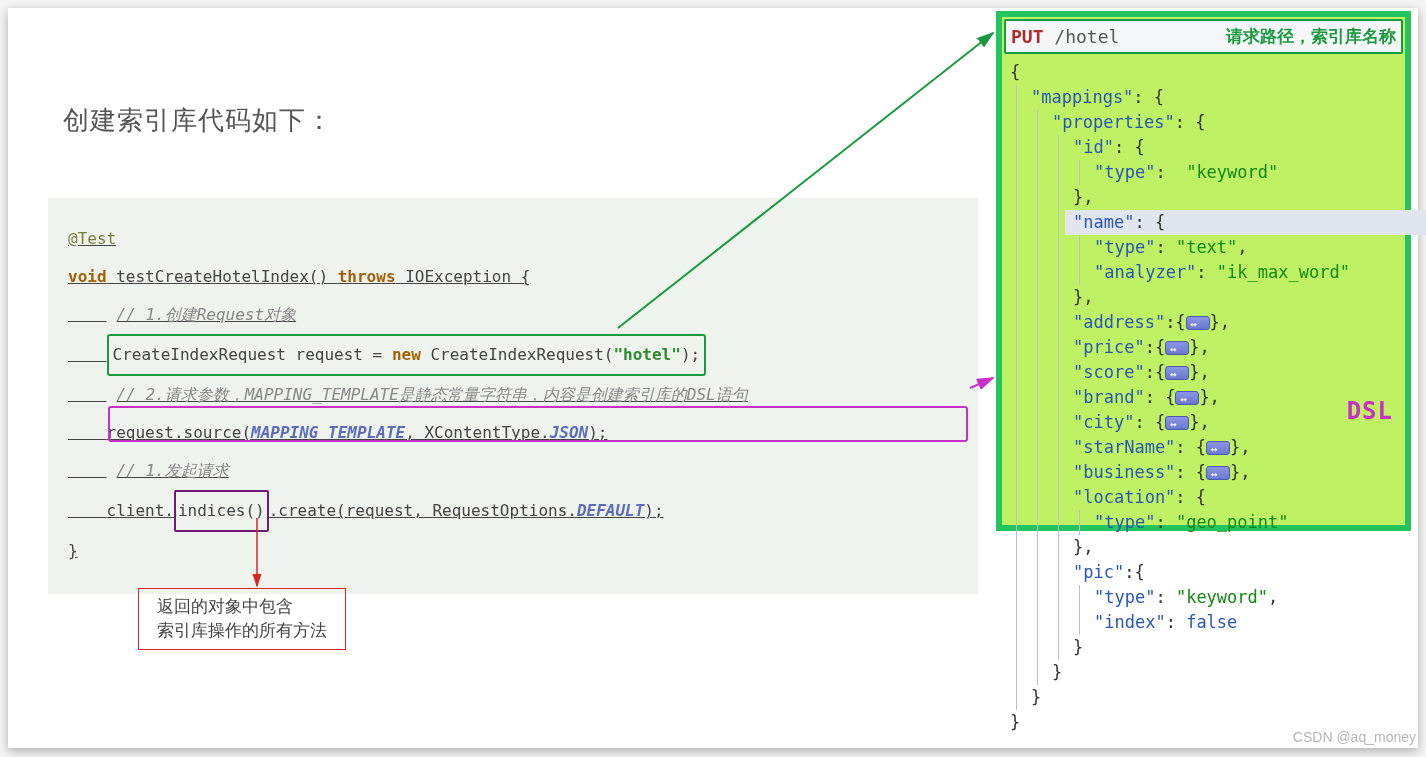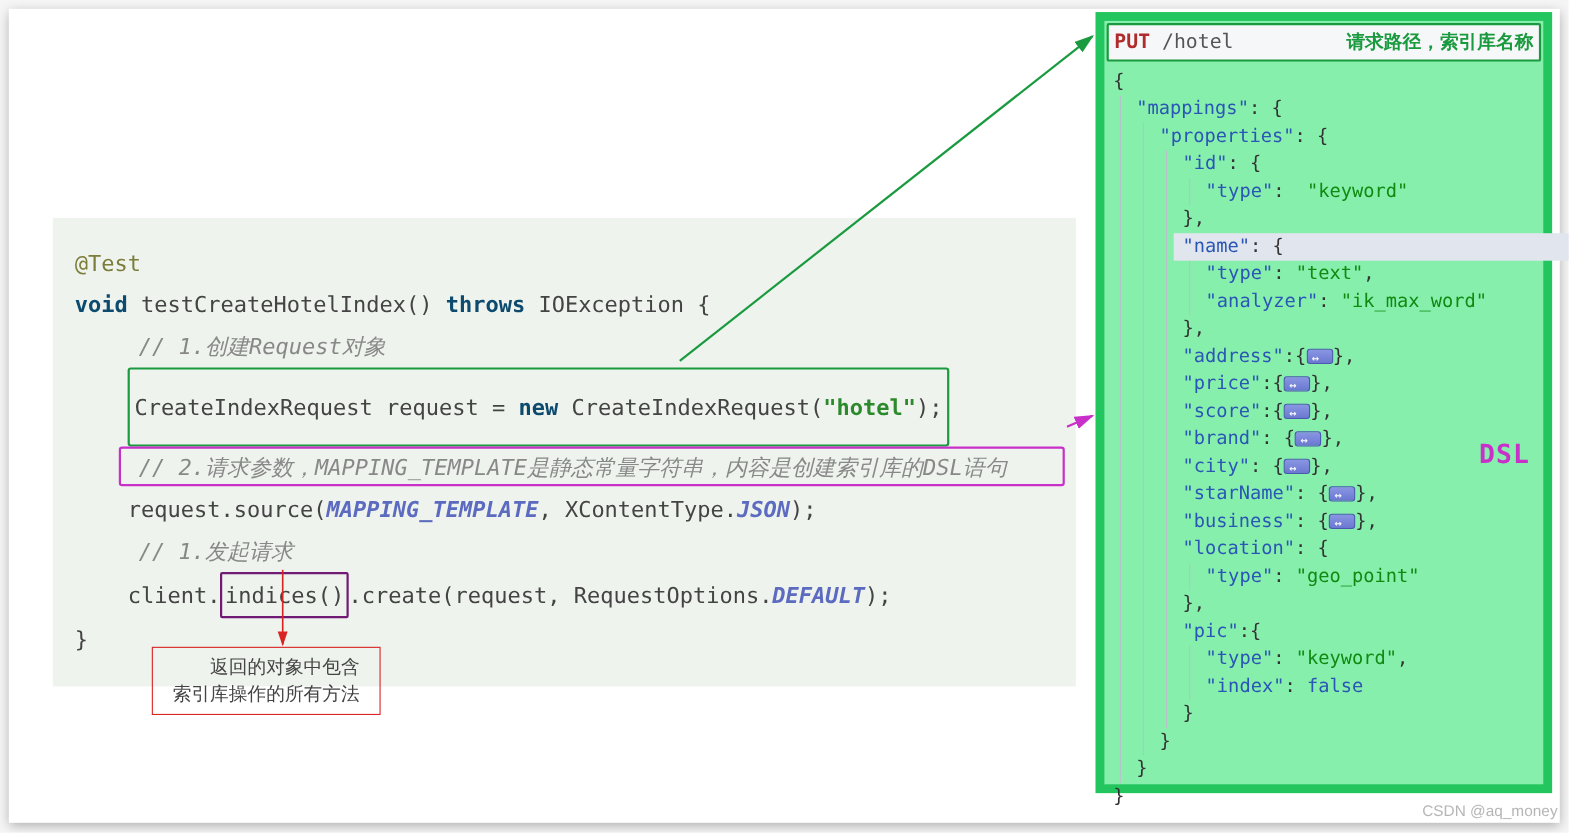--- a/index.html
+++ b/index.html
@@ -24,67 +24,68 @@
     color: #555;
     letter-spacing: 1px;
   }
   .codeblock {
     position: absolute;
     left: 40px; top: 190px;
     width: 930px;
     background: #eef3ed;
     padding: 22px 20px 24px 20px;
     font-family: Consolas, monospace;
-    font-size: 20px;
+    font-size: 16px;
     color: #444;
     line-height: 38px;
+    text-decoration: underline;
   }
   .anno   { color: #7b7d3a; }
-  .kw     { color: #0c4a6e; font-weight: bold; }
+  .kw     { color: #a16207; font-weight: bold; }
   .comment{ color: #888; font-style: italic; margin-left: 10px; }
   .str    { color: #2c8a2c; font-weight: bold; }
   .em1    { color: #5c6bc0; font-weight: bold; font-style: italic; }
   .em2    { color: #5c6bc0; font-weight: bold; font-style: italic; }
   .box-green {
     border: 2px solid #1a9a3f;
     display: inline-block;
-    padding: 15px 4px;
+    padding: 0 4px;
     border-radius: 3px;
   }
   .box-red {
     border: 2px solid #701a75;
     display: inline-block;
     padding: 0 2px;
     border-radius: 2px;
   }
   .callout {
     position: absolute;
     left: 130px; top: 580px;
     border: 1.5px solid #d92424;
     padding: 6px 18px;
     font-size: 17px;
     color: #444;
-    text-align: right;
+    text-align: left;
     line-height: 24px;
   }
   .purple-box {
     position: absolute;
     left: 100px; top: 398px;
     width: 860px; height: 36px;
     border: 2px solid #c92fc9;
     border-radius: 3px;
     pointer-events: none;
   }
   
   .dsl-panel {
     position: absolute;
     left: 988px; top: 3px;
-    width: 415px; height: 710px;
-    border: 8px solid #22c55e;
-    background: #86efac;
+    width: 415px; height: 520px;
+    border: 6px solid #22c55e;
+    background: #bef264;
     font-family: Consolas, monospace;
   }
   .dsl-header {
     border: 2px solid #1a9a3f;
     border-radius: 2px;
     margin: 2px;
     padding: 4px 5px;
     display: flex;
     justify-content: space-between;
     align-items: center;
@@ -154,20 +155,21 @@
     font-size: 14px;
     color: rgba(120,120,120,0.55);
     font-family: sans-serif;
   }
 </style>
 </head>
 <body>
 
 <div class="slide">
 
+  <div class="title">创建索引库代码如下：</div>
 
   <div class="codeblock">
     <span class="anno">@Test</span><br>
     <span class="kw">void</span><span> testCreateHotelIndex() </span><span class="kw">throws</span><span> IOException {</span><br>
     &nbsp;&nbsp;&nbsp;&nbsp;<span class="comment">// 1.创建Request对象</span><br>
     &nbsp;&nbsp;&nbsp;&nbsp;<span class="box-green"><span>CreateIndexRequest request = </span><span class="kw">new</span><span> CreateIndexRequest(</span><span class="str">"hotel"</span><span>);</span></span><br>
     &nbsp;&nbsp;&nbsp;&nbsp;<span class="comment">// 2.请求参数，MAPPING_TEMPLATE是静态常量字符串，内容是创建索引库的DSL语句</span><br>
     &nbsp;&nbsp;&nbsp;&nbsp;<span>request.source(</span><span class="em1">MAPPING_TEMPLATE</span><span>, XContentType.</span><span class="em2">JSON</span><span>);</span><br>
     &nbsp;&nbsp;&nbsp;&nbsp;<span class="comment">// 1.发起请求</span><br>
     &nbsp;&nbsp;&nbsp;&nbsp;<span>client.</span><span class="box-red">indices()</span><span>.create(request, RequestOptions.</span><span class="em2">DEFAULT</span><span>);</span><br>

